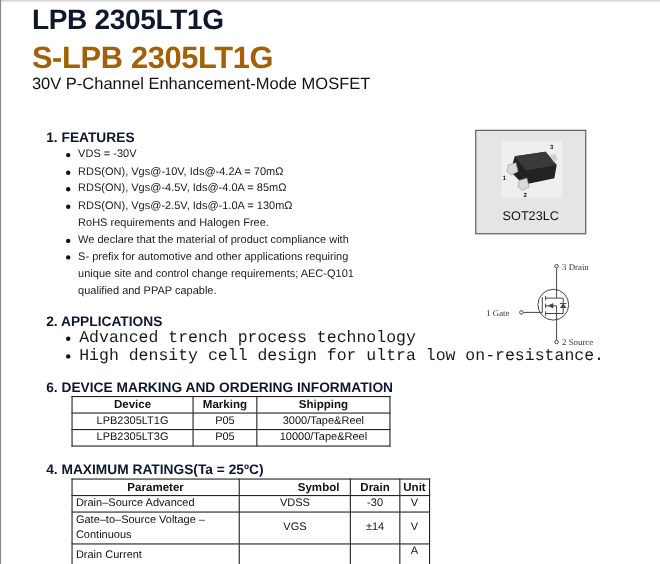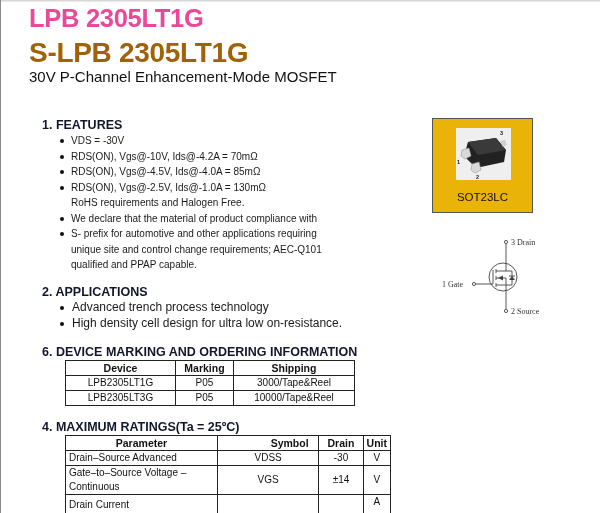--- a/index.html
+++ b/index.html
@@ -4,32 +4,32 @@
 <style>
   html, body { margin: 0; padding: 0; }
   body {
     width: 600px; height: 513px; overflow: hidden; position: relative;
     background: #ffffff; color: #111;
     font-family: "Liberation Sans", sans-serif;
   }
   .frame-left { position: absolute; left: 0; top: 0; width: 1px; height: 513px; background: #8a8a8a; }
   .frame-top { position: absolute; left: 0; top: 0; width: 600px; height: 2px; background: linear-gradient(#cfcfcf, #f2f2f2); }
   .abs { position: absolute; white-space: nowrap; }
-  .title1 { left: 29px; top: 4px; font-size: 25.5px; font-weight: bold; letter-spacing: -0.3px; color: #ec4899; }
+  .title1 { left: 29px; top: 4px; font-size: 25.5px; font-weight: bold; letter-spacing: -0.3px; color: #0f172a; }
   .title2 { left: 29px; top: 37px; font-size: 28px; font-weight: bold; letter-spacing: -0.3px; color: #a16207; }
   .subtitle { left: 29px; top: 68px; font-size: 15px; color: #111; }
   .h-sec { font-size: 12.5px; font-weight: bold; color: #0f172a; }
   .bullets { position: absolute; font-size: 10px; line-height: 15.5px; color: #1a1a1a; }
   .bullets .item { position: relative; padding-left: 11px; white-space: nowrap; }
   .bullets .dot { position: absolute; left: 0; top: 6px; width: 4px; height: 4px; border-radius: 50%; background: #111; }
-  .apps { font-size: 12px; line-height: 15.5px; }
+  .apps { font-size: 15px; line-height: 15.5px; font-family: Liberation Mono, monospace; }
   .apps .item { padding-left: 12px; }
   .apps .dot { top: 6px; }
 
-  .pkg-box { position: absolute; left: 432px; top: 118px; width: 99px; height: 93px; border: 1px solid #555; background: #eab308; }
+  .pkg-box { position: absolute; left: 432px; top: 118px; width: 99px; height: 93px; border: 1px solid #555; background: #e5e5e5; }
   .pkg-img { position: absolute; left: 23px; top: 9px; width: 55px; height: 52px; background: #eeeeee; }
   .pkg-label { position: absolute; left: 0; width: 99px; top: 72px; text-align: center; font-size: 11.5px; color: #111; }
 
   .sch { position: absolute; left: 440px; top: 236px; width: 120px; height: 80px; }
 
   table.tbl { position: absolute; border-collapse: collapse; font-size: 10px; color: #111; }
   table.tbl td, table.tbl th { border: 1px solid #222; padding: 0 3px; height: 14px; line-height: 14px; }
   table.tbl th { font-weight: bold; font-size: 10.5px; }
   .c { text-align: center; }
   .l { text-align: left; }

